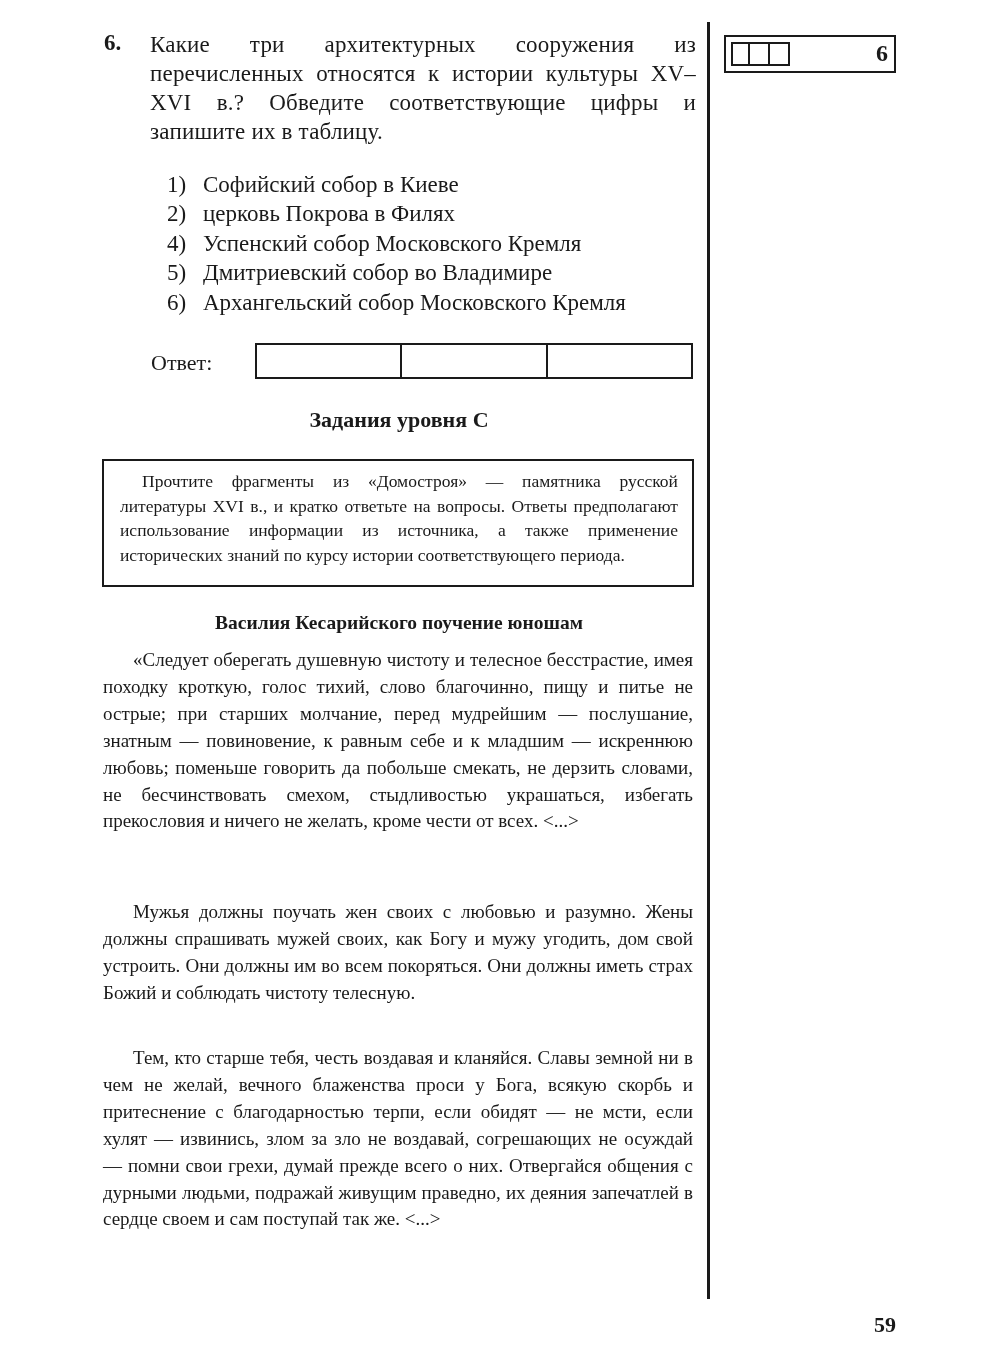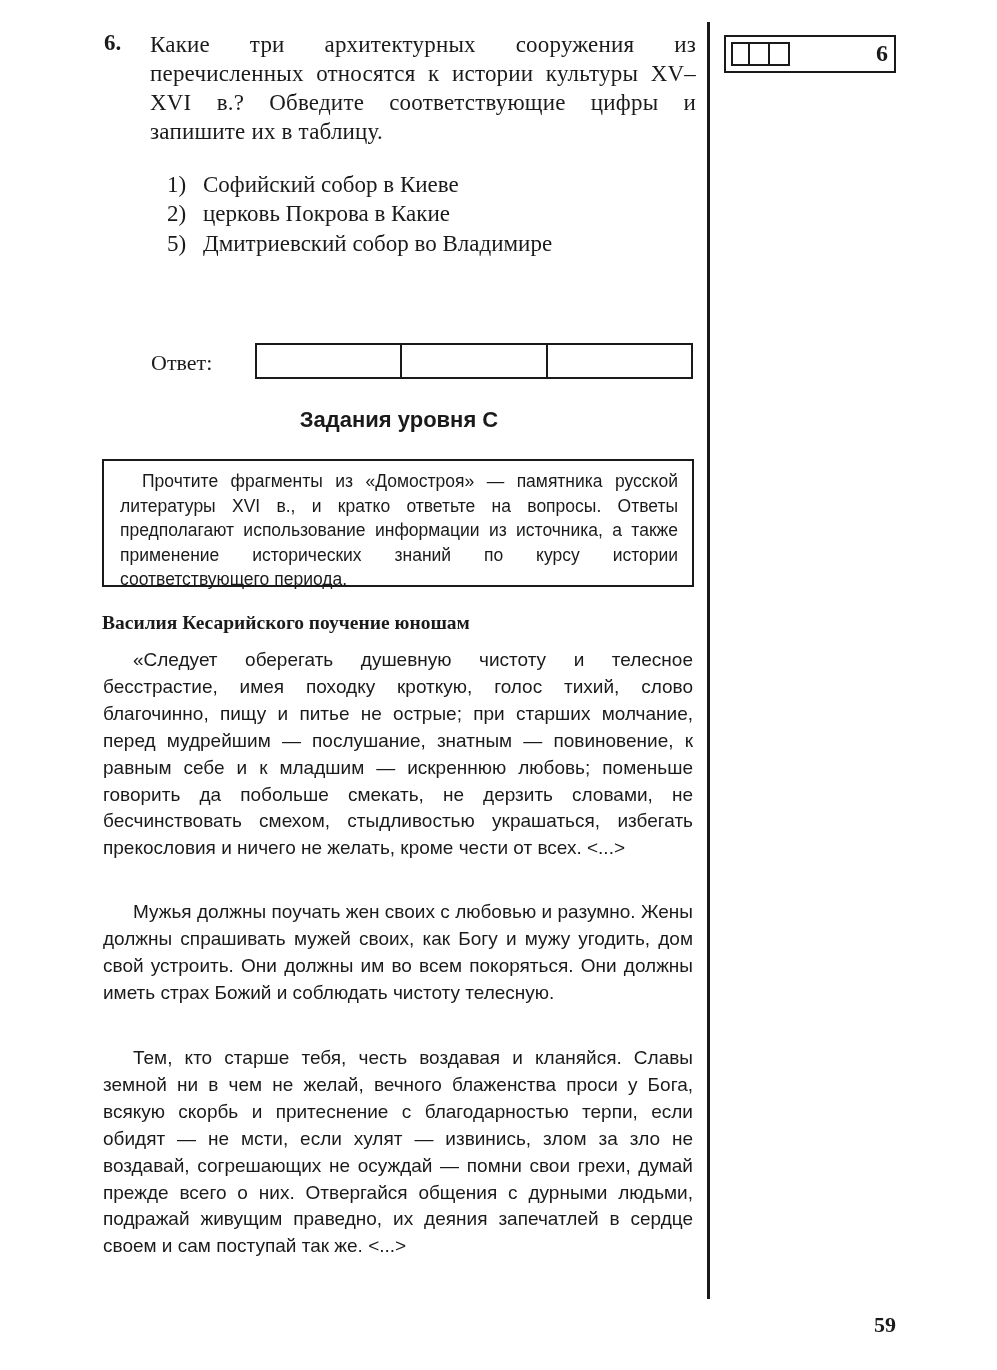--- a/index.html
+++ b/index.html
@@ -1,18 +1,18 @@
 <!DOCTYPE html>
 <html><head>
 <meta charset="utf-8">
 <style>
   html, body { margin: 0; padding: 0; background: #ffffff; }
   body { width: 997px; height: 1370px; position: relative; overflow: hidden; color: #1a1a1a; }
   .serif { font-family: "Liberation Serif", "DejaVu Serif", serif; }
-  .sans { font-family: Liberation Sans, sans-serif; }
+  .sans { font-family: Liberation Serif, serif; }
 
   .divider { position: absolute; left: 707px; top: 22px; width: 3px; height: 1277px; background: #1a1a1a; }
 
   .q-num { position: absolute; left: 104px; top: 30px; font-size: 23px; font-weight: bold; }
   .q-text { position: absolute; left: 150px; top: 30px; width: 546px; font-size: 23px; line-height: 29px; text-align: justify; text-align-last: left; letter-spacing: 0.2px; }
 
   .options { position: absolute; left: 150px; top: 153px; font-size: 23px; line-height: 29.4px; margin: 17px; padding: 0; list-style: none; }
   .options li { white-space: nowrap; }
   .options .num { display: inline-block; width: 36px; }
 
@@ -24,41 +24,43 @@
   .score-box { position: absolute; left: 724px; top: 35px; width: 172px; height: 38px; border: 2px solid #1a1a1a; box-sizing: border-box; }
   .score-cells { position: absolute; left: 5px; top: 5px; display: flex; }
   .score-cell { width: 19px; height: 24px; border: 2px solid #1a1a1a; margin-right: 0; box-sizing: border-box; }
   .score-cell + .score-cell { border-left: none; width: 20px; }
   .score-num { position: absolute; right: 6px; top: 3px; font-size: 24px; font-weight: bold; }
 
   .section-title { position: absolute; left: 102px; top: 407px; width: 594px; text-align: center; font-size: 22px; font-weight: bold; }
 
   .instr-box { position: absolute; left: 102px; top: 459px; width: 592px; height: 128px; border: 2px solid #1a1a1a; box-sizing: border-box; padding: 8px 14px 0 16px; font-size: 17.5px; line-height: 24.5px; text-align: justify; text-align-last: left; text-indent: 22px; }
 
-  .src-title { position: absolute; left: 102px; top: 612px; width: 594px; text-align: left; font-size: 19.5px; font-weight: bold; }
+  .src-title { position: absolute; left: 102px; top: 612px; width: 594px; text-align: center; font-size: 19.5px; font-weight: bold; }
 
   .para { position: absolute; left: 103px; width: 590px; font-size: 19px; line-height: 26.9px; text-align: justify; text-indent: 30px; margin: 0; }
   .p1 { top: 647px; }
   .p2 { top: 899px; }
   .p3 { top: 1045px; }
 
   .page-num { position: absolute; left: 874px; top: 1312px; font-size: 22px; font-weight: bold; }
 </style>
 </head>
 <body>
 
 <div class="divider"></div>
 
 <div class="q-num serif">6.</div>
 <div class="q-text serif" lang="ru" style="hyphens:auto;">Какие три архитектурных сооружения из перечисленных относятся к истории культуры XV–XVI в.? Обведите соответствующие цифры и запишите их в таблицу.</div>
 
 <ul class="options serif">
   <li><span class="num">1)</span><span>Софийский собор в Киеве</span></li>
-  <li><span class="num">2)</span><span>церковь Покрова в Какие</span></li>
+  <li><span class="num">2)</span><span>церковь Покрова в Филях</span></li>
+  <li><span class="num">4)</span><span>Успенский собор Московского Кремля</span></li>
   <li><span class="num">5)</span><span>Дмитриевский собор во Владимире</span></li>
+  <li><span class="num">6)</span><span>Архангельский собор Московского Кремля</span></li>
 </ul>
 
 <div class="answer-label serif">Ответ:</div>
 <div class="answer-table">
   <div class="answer-cell"></div>
   <div class="answer-cell"></div>
   <div class="answer-cell"></div>
 </div>
 
 <div class="score-box">

